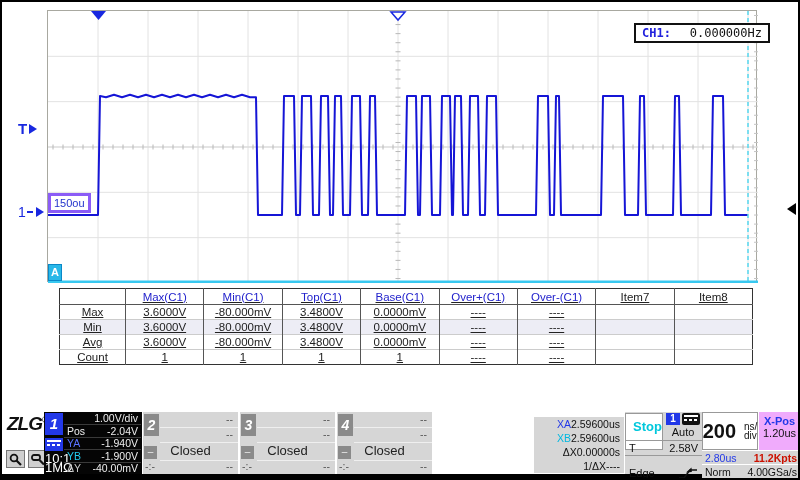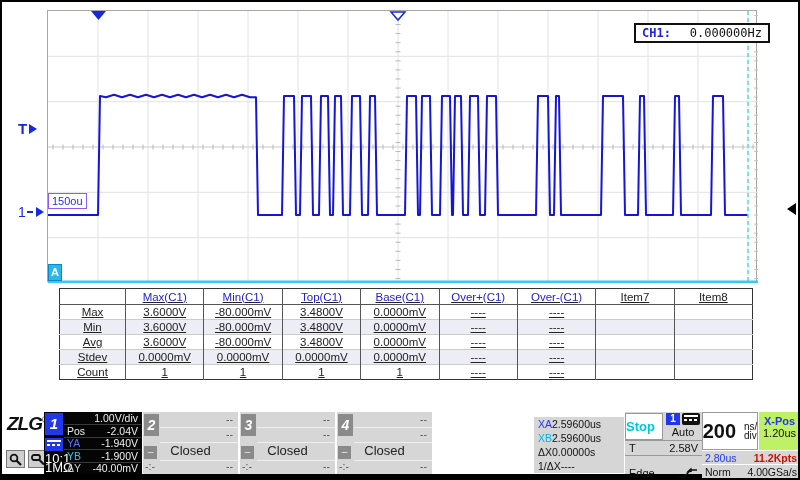--- a/index.html
+++ b/index.html
@@ -10,21 +10,21 @@
   
   #grid-wrap { position:absolute; left:45px; top:8px; width:710px; height:272px; border:1px solid #a8a8a0; background:#fff; }
   #grid-svg { position:absolute; left:0; top:0; }
 
   
   .t-marker { position:absolute; left:16px; top:118px; display:flex; align-items:center; color:#1828e0; font-weight:bold; font-size:15px; }
   .t-arrow { width:0; height:0; border-left:8px solid #1828e0; border-top:5px solid transparent; border-bottom:5px solid transparent; margin-left:2px; }
   .gnd-marker { position:absolute; left:16px; top:202px; display:flex; align-items:center; color:#1828e0; font-size:14px; }
   .gnd-arrow { width:0; height:0; border-left:8px solid #1828e0; border-top:5px solid transparent; border-bottom:5px solid transparent; margin-left:3px; }
   .gnd-line { width:6px; height:2px; background:#1828e0; margin-left:1px; }
-  .tag150 { position:absolute; left:46px; top:191px; border:1px solid #8b5cf6; color:#2233cc; background:#fff; font-size:11px; line-height:14px; padding:0 3px; }
+  .tag150 { position:absolute; left:46px; top:191px; border:3px solid #8b5cf6; color:#2233cc; background:#fff; font-size:11px; line-height:14px; padding:0 3px; }
   .zone-badge { position:absolute; left:46px; top:262px; width:14px; height:17px; background:#29b8e8; border:1px solid #0a88c8; color:#fff; font-size:11px; font-weight:bold; text-align:center; line-height:15px; }
   .freq-box { position:absolute; left:600px; top:21px; width:136px; height:20px; border:2px solid #111; background:#fff; display:flex; align-items:center; justify-content:space-between; padding:0 6px; font-size:12px; }
   .freq-box .lbl { color:#2222dd; font-weight:bold; }
   .freq-box .val { color:#111; }
   .right-edge-marker { position:absolute; left:785px; top:201px; width:0; height:0; border-right:9px solid #000; border-top:6px solid transparent; border-bottom:6px solid transparent; }
 
   
   #meas-table { position:absolute; left:57px; top:286px; width:694px; border-collapse:collapse; table-layout:fixed; font-size:11.5px; color:#222;text-decoration:underline; }
   #meas-table th, #meas-table td { border-left:1px solid #555; border-right:1px solid #555; border-top:1px solid #ccc; text-align:center; height:15px; padding:0; overflow:hidden; white-space:nowrap; }
   #meas-table { border:1px solid #333; }
@@ -63,41 +63,41 @@
   .ch-closed .minus { position:absolute; left:1px; top:34px; width:13px; height:13px; background:#8a8a8a; color:#eee; font-size:10px; text-align:center; line-height:12px; }
   .ch-closed .sep { position:absolute; left:17px; right:0; height:1px; background:#efefef; }
   .ch-closed .v1 { position:absolute; right:5px; top:1px; }
   .ch-closed .v2 { position:absolute; right:5px; top:16px; }
   .ch-closed .status { position:absolute; left:0; right:0; top:31px; text-align:center; color:#222; font-size:13px; }
   .ch-closed .bl { position:absolute; left:2px; bottom:2px; }
   .ch-closed .br { position:absolute; right:5px; bottom:2px; }
 
   
   .cursor-box { position:absolute; left:532px; top:7px; width:90px; height:56px; background:#d6d6d6; font-size:10.5px; color:#111; }
-  .cursor-row { display:flex; justify-content:flex-start; height:14px; align-items:center; padding:0 4px; }
+  .cursor-row { display:flex; justify-content:flex-end; height:14px; align-items:center; padding:0 4px; }
   .lbl-xa { color:#2238e8; } .lbl-xb { color:#00b8e0; }
 
   
   .trig-box { position:absolute; left:623px; top:2px; width:77px; height:62px; background:#d6d6d6; font-size:11px; color:#111; }
-  .stop-box { position:absolute; left:0px; top:1px; width:38px; height:27px; background:#fff; border:1px solid #999; color:#00c8dc; font-weight:bold; font-size:13px; text-align:left; line-height:25px; }
+  .stop-box { position:absolute; left:0px; top:1px; width:38px; height:37px; background:#fff; border:1px solid #999; color:#00c8dc; font-weight:bold; font-size:13px; text-align:right; line-height:25px; }
   .src-box { position:absolute; left:39px; top:1px; width:38px; height:27px; }
   .src-badge { position:absolute; left:2px; top:0px; width:14px; height:12px; background:#2238e8; color:#fff; font-size:10px; font-weight:bold; text-align:center; line-height:12px; }
   .src-dc { position:absolute; left:18px; top:0px; width:18px; height:12px; background:#111; border-radius:2px; padding:2px 2px; }
   .src-dc .solid { height:2px; background:#fff; margin-bottom:2px; }
   .src-dc .dash { height:2px; background:repeating-linear-gradient(90deg,#fff 0 3px,transparent 3px 5px); }
   .src-mode { position:absolute; left:0; right:0; top:13px; text-align:center; }
   .trig-row { position:absolute; left:0; width:77px; height:15px; border-top:1px solid #999; display:flex; justify-content:space-between; align-items:center; padding:0 4px; }
   .trig-row.level { top:28px; }
   .trig-row.type { top:43px; height:35px; }
 
   
   .tb-box { position:absolute; left:700px; top:2px; width:56px; height:38px; background:#fff; border:1px solid #999; display:flex; align-items:center; justify-content:center; color:#111; }
   .tb-val { font-size:20px; font-weight:bold; }
   .tb-unit { font-size:10px; line-height:9px; margin-left:8px; }
-  .xpos-box { position:absolute; left:757px; top:2px; width:41px; height:38px; background:#bef264; text-align:center; font-size:11px; padding-top:3px; }
+  .xpos-box { position:absolute; left:757px; top:2px; width:41px; height:38px; background:#f0abfc; text-align:center; font-size:11px; padding-top:3px; }
   .xpos-box .lbl { color:#2238e8; font-weight:bold; }
   .xpos-box .val { color:#111; }
   .win-row { position:absolute; left:700px; top:41px; width:98px; height:13px; background:#d6d6d6; display:flex; justify-content:space-between; padding:0 3px; font-size:10.5px; align-items:center; }
   .win-row .span { color:#2238e8; }
   .win-row .pts { color:#cc1100; font-weight:bold; }
   .acq-row { position:absolute; left:700px; top:55px; width:98px; height:13px; background:#d6d6d6; display:flex; justify-content:space-between; padding:0 3px; font-size:10.5px; color:#111; align-items:center; }
 </style>
 </head>
 <body>
 
@@ -333,31 +333,20 @@
           <td>Avg</td>
           <td>3.6000V</td>
           <td>-80.000mV</td>
           <td>3.4800V</td>
           <td>0.0000mV</td>
           <td>----</td>
           <td>----</td>
           <td></td>
           <td></td>
         </tr>
-        <tr class="stripe">
-          <td>Stdev</td>
-          <td>0.0000mV</td>
-          <td>0.0000mV</td>
-          <td>0.0000mV</td>
-          <td>0.0000mV</td>
-          <td>----</td>
-          <td>----</td>
-          <td></td>
-          <td></td>
-        </tr>
         <tr class="">
           <td>Count</td>
           <td>1</td>
           <td>1</td>
           <td>1</td>
           <td>1</td>
           <td>----</td>
           <td>----</td>
           <td></td>
           <td></td>

